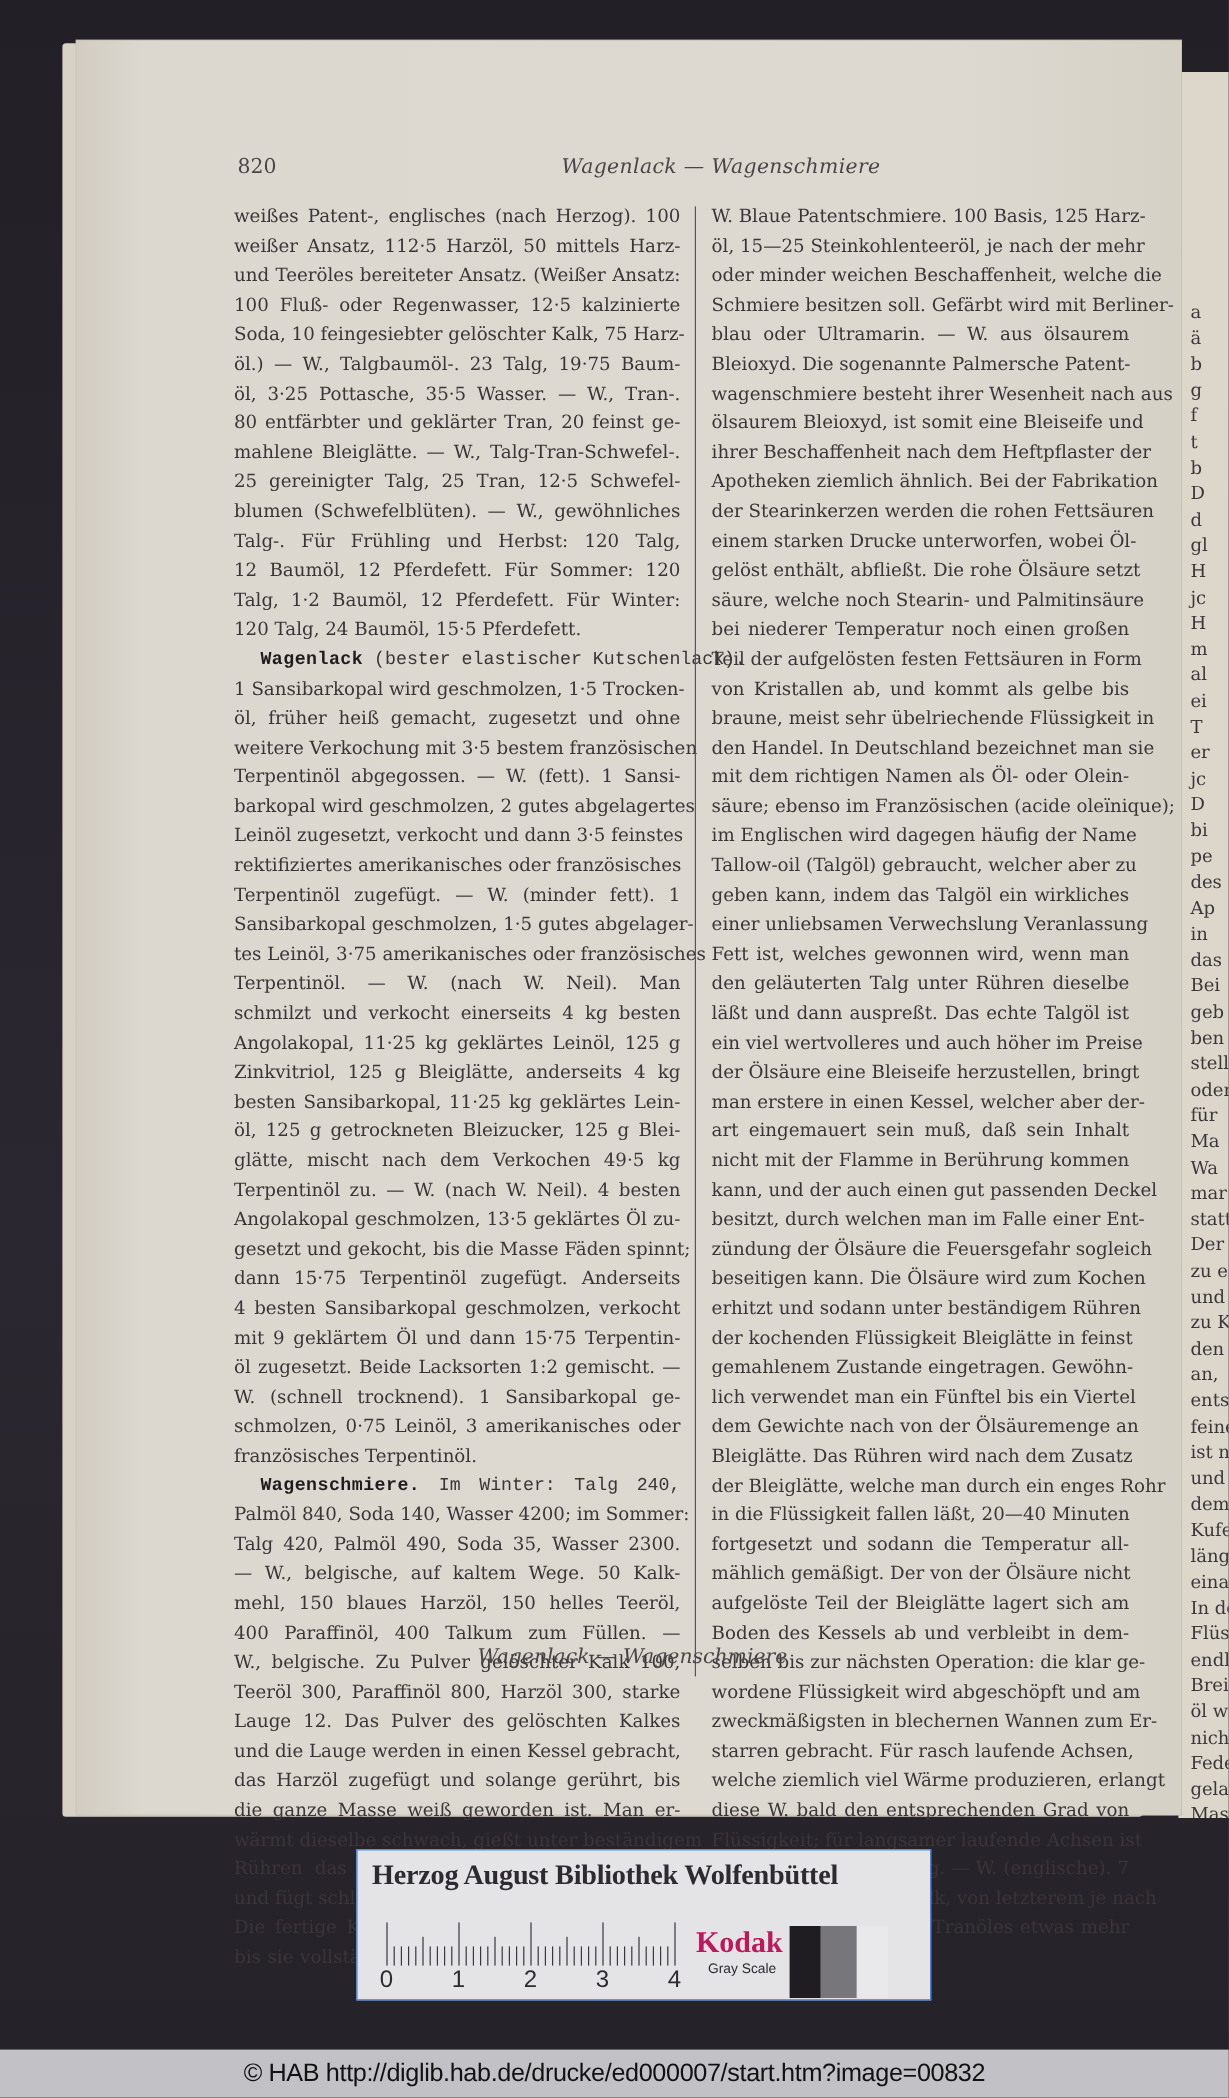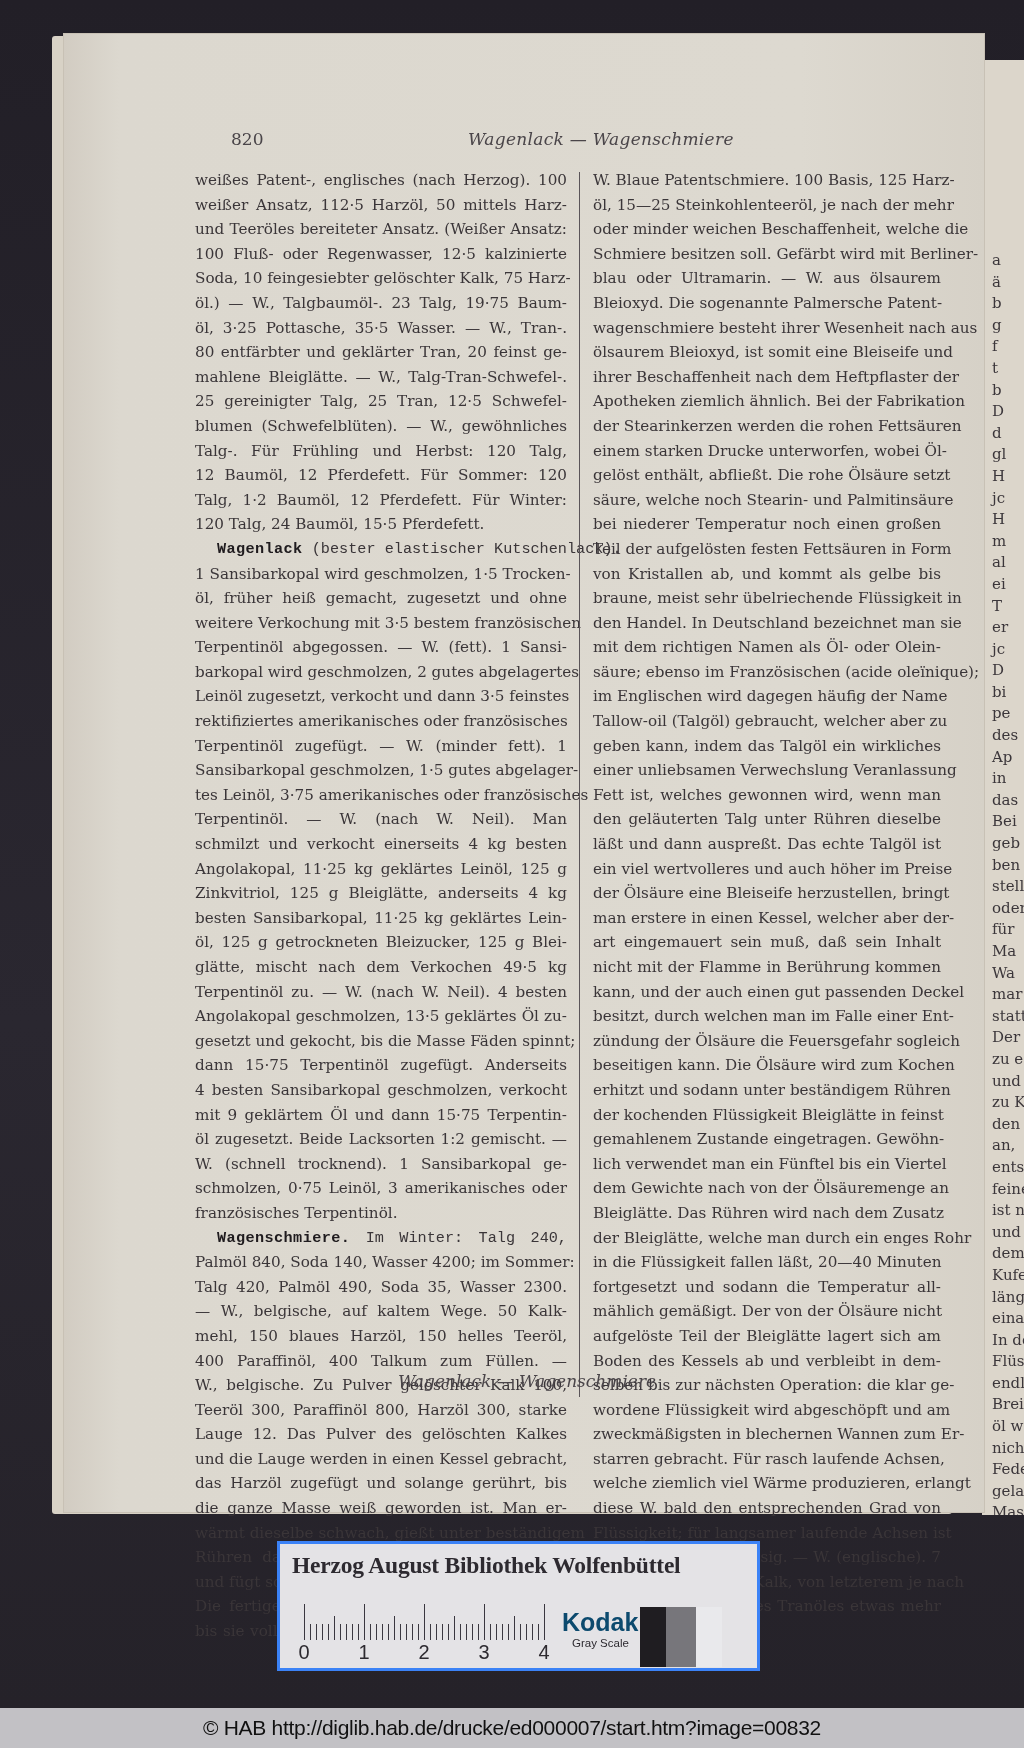--- a/index.html
+++ b/index.html
@@ -35,21 +35,21 @@
   .next-page .np-line {
     font-size:15px; line-height:21.6px; color:#3b363a; white-space:nowrap;
     padding-left:10px;
   }
   .next-lines { position:absolute; top:190px; left:0; }
 
   .header {
     position:absolute; left:198px; top:129px; width:730px; height:26px;
     color:#4a4549;
   }
-  .page-number { position:absolute; left:0; top:0; font-size:17px;margin-left:33px; }
+  .page-number { position:absolute; left:0; top:0; font-size:17px; }
   .running-head { position:absolute; left:270px; top:0; font-size:17px; font-style:italic; letter-spacing:0.3px; }
 
   .col {
     position:absolute; top:168px; font-size:15.2px; line-height:24.6px;
     color:#3a3538; text-align:justify;
   }
   .col-left { left:195px; width:372px; }
   .col-right { left:593px; width:348px; }
   .col .ln { display:block; white-space:nowrap; text-align-last:justify; }
   .col .ln.last { text-align-last:left; }
@@ -60,37 +60,37 @@
     background:#5a5458;
   }
   .footer-head {
     position:absolute; left:0; width:1024px; top:1371px;
     text-align:center; font-size:17px; font-style:italic; color:#4a4549;
     padding-left:30px; box-sizing:border-box;
   }
 
   
   .card {
-    position:absolute; left:277px; top:1541px; width:477px; height:124px;
-    background:#e4e3e6; border:3px solid #3b82f6;
+    position:absolute; left:297px; top:1541px; width:477px; height:124px;
+    background:#e4e3e6; border:1px solid #3b82f6;
   }
   .card-title {
     position:absolute; left:12px; top:8px; font-family:"Liberation Serif", serif;
     font-weight:bold; font-size:23.5px; color:#2d2a30; white-space:nowrap;
     letter-spacing:-0.2px;
   }
   .ruler { position:absolute; left:24px; top:62px; width:242px; height:58px; }
   .ruler .tick { position:absolute; bottom:24px; width:1px; background:#3a3740; }
   .ruler .num {
     position:absolute; bottom:0; font-family:"Liberation Sans", sans-serif;
     font-size:20px; color:#2d2a30; transform:translateX(-50%);
   }
   .kodak {
-    position:absolute; left:282px; top:64px; font-family:Liberation Sans, sans-serif;
-    font-weight:bold; font-size:25px; color:#0c4a6e;
+    position:absolute; left:282px; top:64px; font-family:Liberation Serif, serif;
+    font-weight:bold; font-size:25px; color:#be185d;
   }
   .kodak-sub {
     position:absolute; left:292px; top:93px; font-family:"Liberation Sans", sans-serif;
     font-size:11.5px; color:#2d2a30;
   }
   .swatch { position:absolute; top:63px; height:60px; }
 
   .footer-bar {
     position:absolute; left:0; top:1708px; width:1024px; height:40px;
     background:#c2c1c5; text-align:center;

